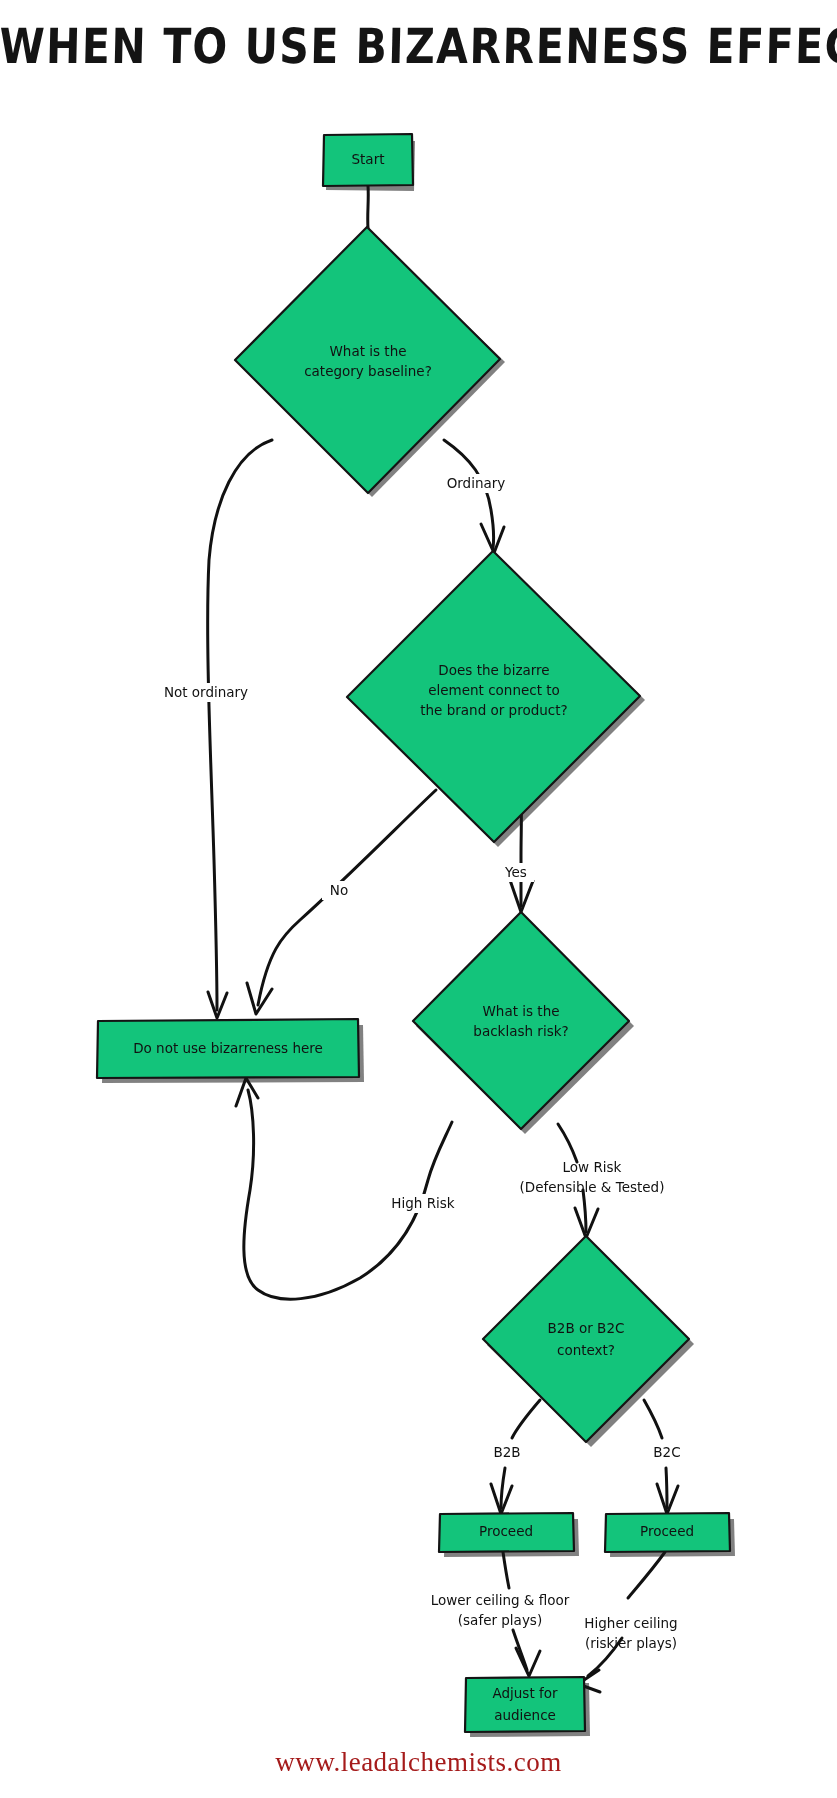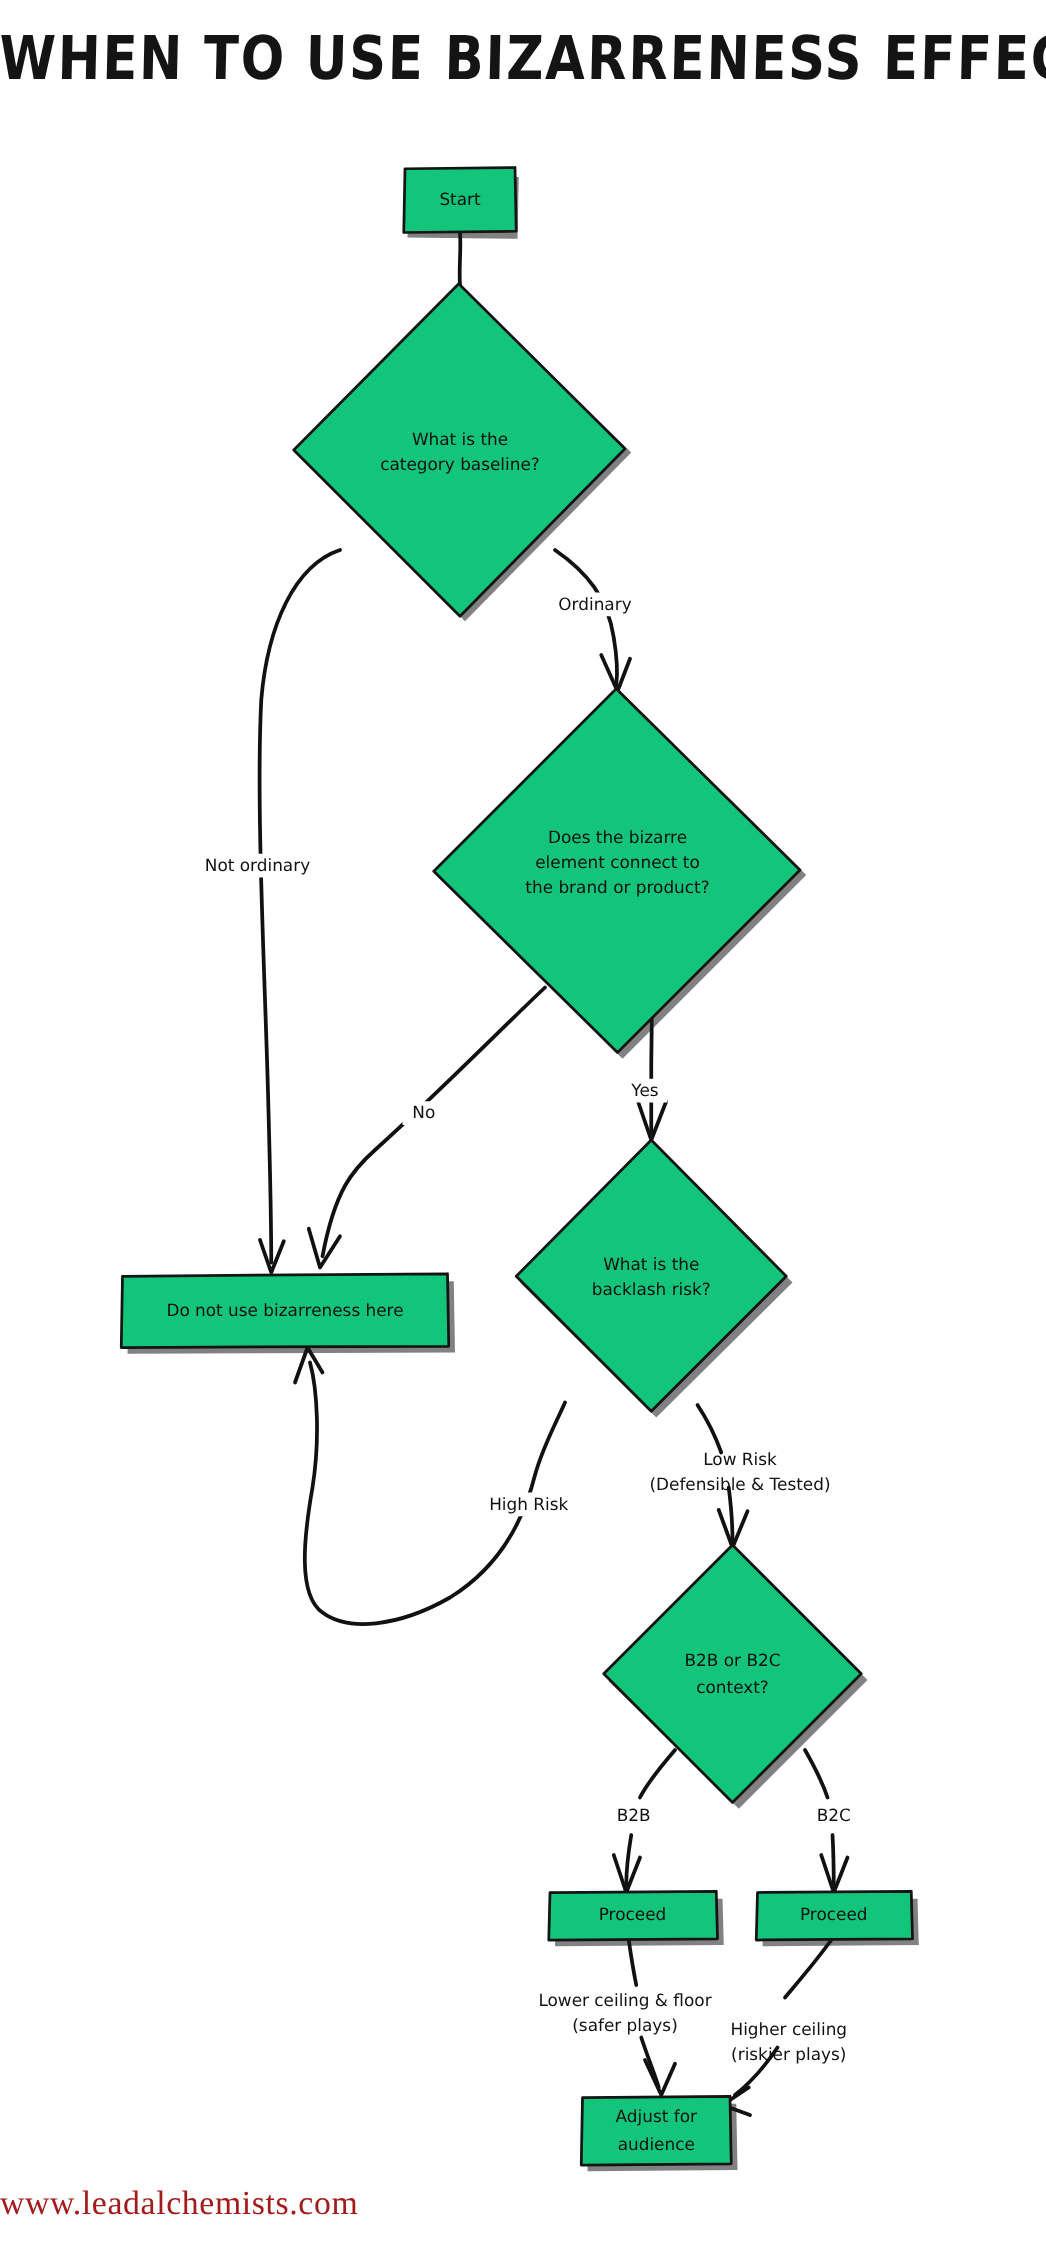--- a/index.html
+++ b/index.html
@@ -35,21 +35,21 @@
     text-transform: uppercase;
     transform: scaleY(1.18) skewX(-1.5deg);
     transform-origin: center top;
     white-space: nowrap;
   }
   .footer-url {
     position: absolute;
     left: 0;
     top: 1747px;
     width: 837px;
-    text-align: left;
+    text-align: center;
     font-family: "Liberation Serif", serif;
     font-size: 27px;
     letter-spacing: 0.5px;
     color: #a51b1b;
     white-space: nowrap;
   }
   svg.flow {
     position: absolute;
     left: 0;
     top: 0;

